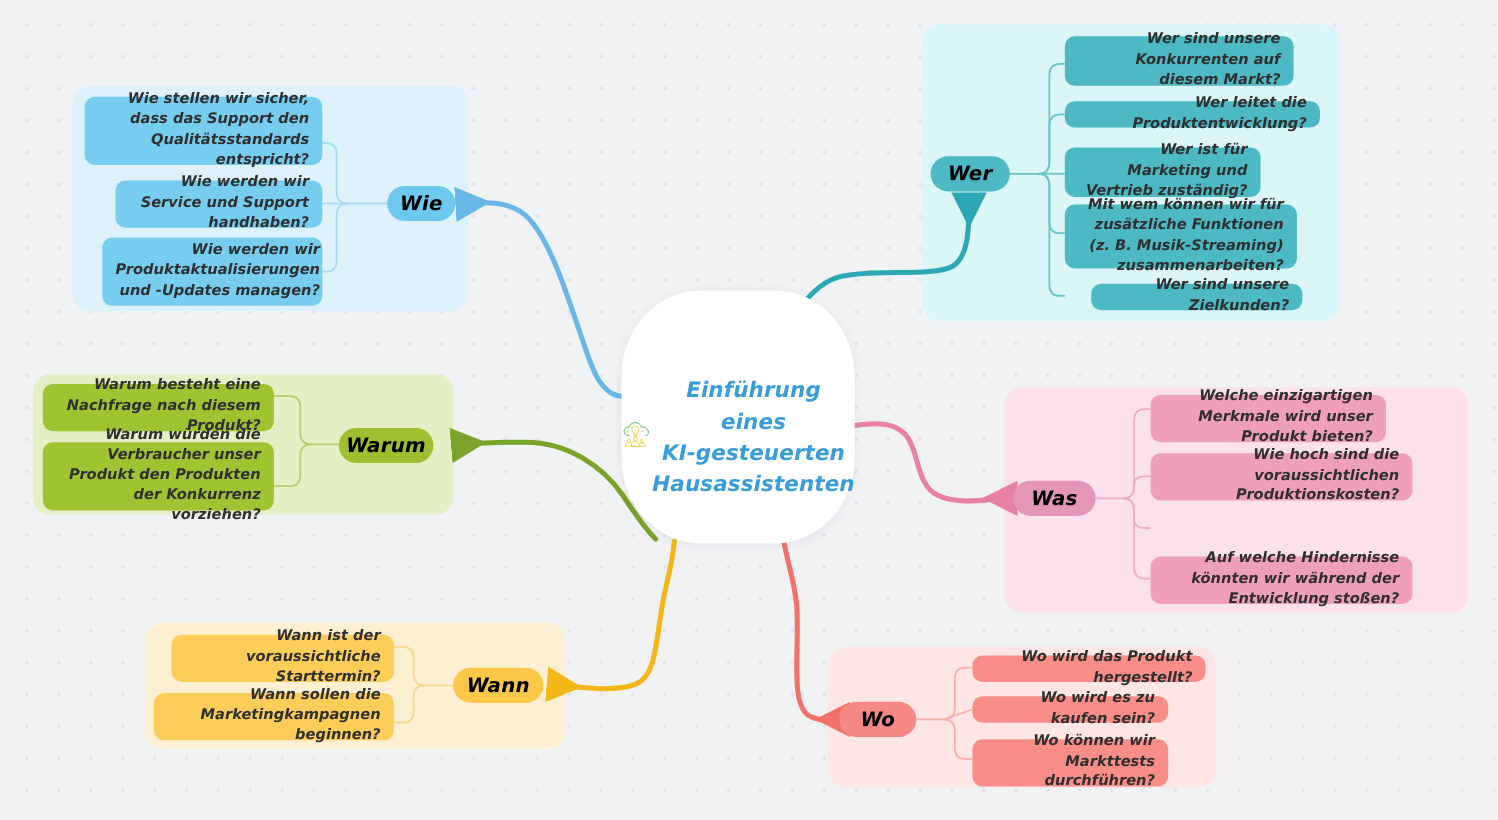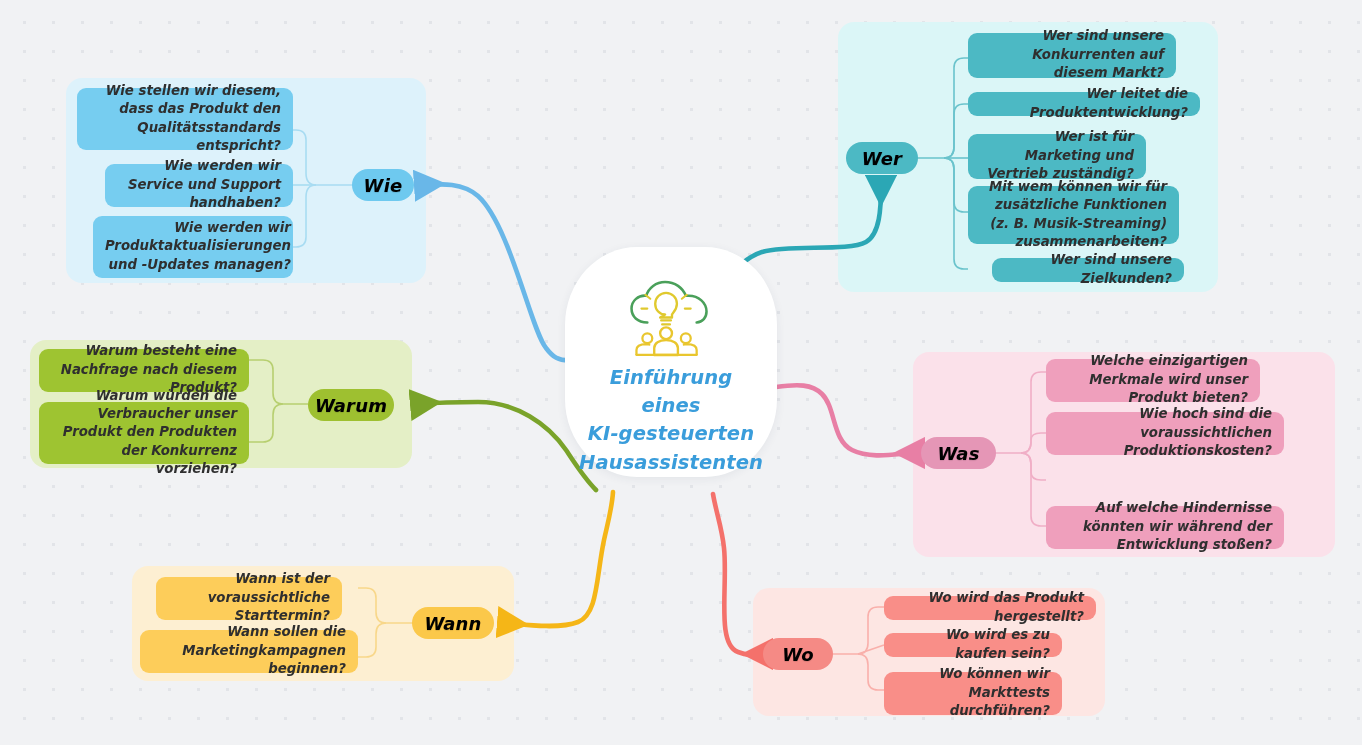--- a/index.html
+++ b/index.html
@@ -41,26 +41,26 @@
     font-weight: bold;
     font-size: 13.3px;
     line-height: 1.38;
     color: #2f2f2f;
     text-align: right;
   }
 
   
   #center {
     position: absolute;
-    left: 565px; top: 247px;
+    left: 565px; top: 264px;
     width: 212px; height: 230px;
     background: #ffffff;
     border-radius: 72px 72px 72px 72px / 78px 78px 78px 78px;
     box-shadow: 0 2px 10px rgba(40,60,80,.07);
-    display: flex; flex-direction: column;
+    display: flex; flex-direction: row;
     align-items: center; justify-content: space-between;
     padding-top: 32px;
   }
   #center-title {
     margin-top: 6px;
     width: 186px;
     text-align: center;
     color: #3a9ddb;
     font-style: italic;
     font-weight: bold;
@@ -155,21 +155,21 @@
       <div>Einführung eines</div>
       <div>KI-gesteuerten</div>
       <div>Hausassistenten</div>
     </div>
   </div>
 
   <div class="node" style="left:352px; top:169px; width:62px; height:32px; background:#6ec9ef;">
     <span>Wie</span>
   </div>
   <div class="leaf" style="left:77px; top:88px; width:216px; height:62px; background:#76cdf0;">
-    <span>Wie stellen wir diesem, dass das Produkt den Qualitätsstandards entspricht?</span>
+    <span>Wie stellen wir sicher, dass das Support den Qualitätsstandards entspricht?</span>
   </div>
   <div class="leaf" style="left:105px; top:164px; width:188px; height:43px; background:#76cdf0;">
     <span>Wie werden wir Service und Support  handhaben?</span>
   </div>
   <div class="leaf" style="left:93px; top:216px; width:200px; height:62px; background:#76cdf0;">
     <span>Wie werden wir Produktaktualisierungen und -Updates managen?</span>
   </div>
 
   <div class="node" style="left:846px; top:142px; width:72px; height:32px; background:#4cb9c4;">
     <span>Wer</span>
@@ -209,21 +209,21 @@
   <div class="leaf" style="left:1046px; top:412px; width:238px; height:43px; background:#ef9fbc;">
     <span>Wie hoch sind die voraussichtlichen Produktionskosten?</span>
   </div>
   <div class="leaf" style="left:1046px; top:506px; width:238px; height:43px; background:#ef9fbc;">
     <span>Auf welche Hindernisse könnten wir während der Entwicklung stoßen?</span>
   </div>
 
   <div class="node" style="left:412px; top:607px; width:82px; height:32px; background:#fbc84a;">
     <span>Wann</span>
   </div>
-  <div class="leaf" style="left:156px; top:577px; width:186px; height:43px; background:#fdcd5a;">
+  <div class="leaf" style="left:156px; top:577px; width:202px; height:43px; background:#fdcd5a;">
     <span>Wann ist der voraussichtliche Starttermin?</span>
   </div>
   <div class="leaf" style="left:140px; top:630px; width:218px; height:43px; background:#fdcd5a;">
     <span>Wann sollen die Marketingkampagnen beginnen?</span>
   </div>
 
   <div class="node" style="left:763px; top:638px; width:70px; height:32px; background:#f58a85;">
     <span>Wo</span>
   </div>
   <div class="leaf" style="left:884px; top:596px; width:212px; height:24px; background:#f98e88;">

